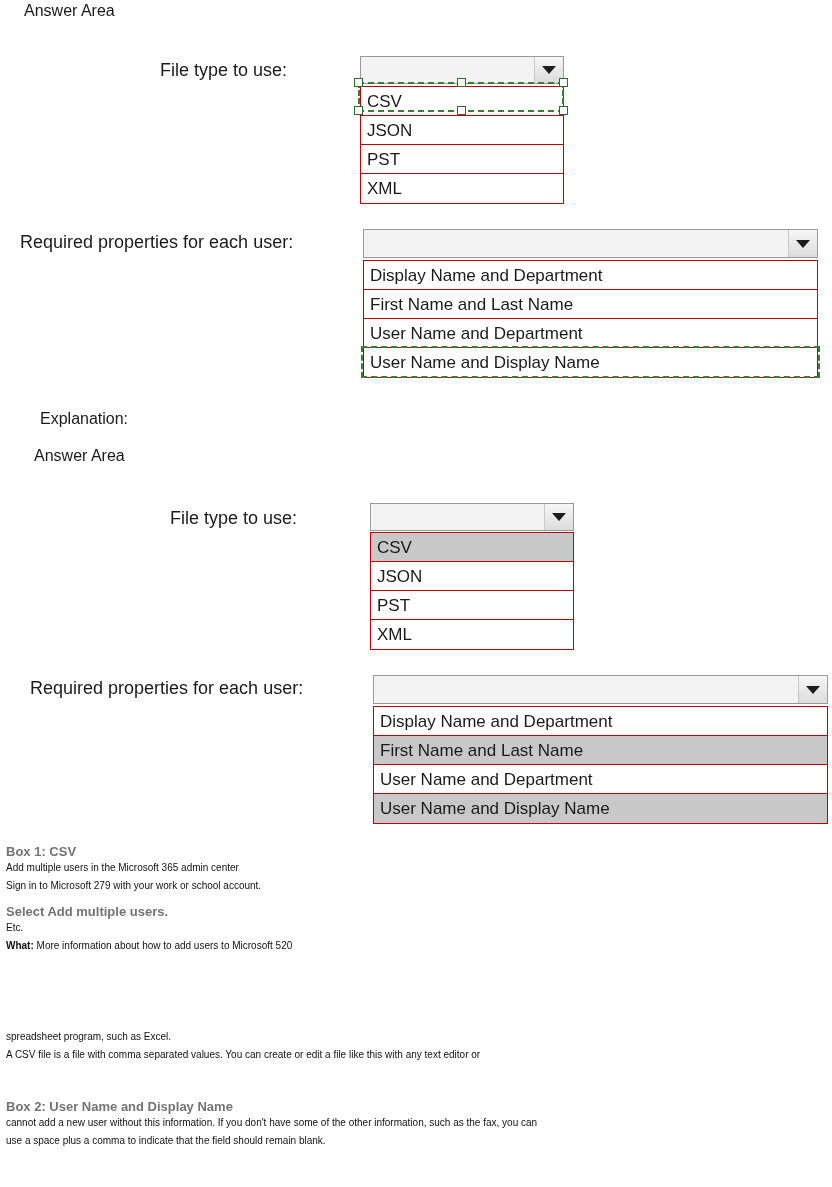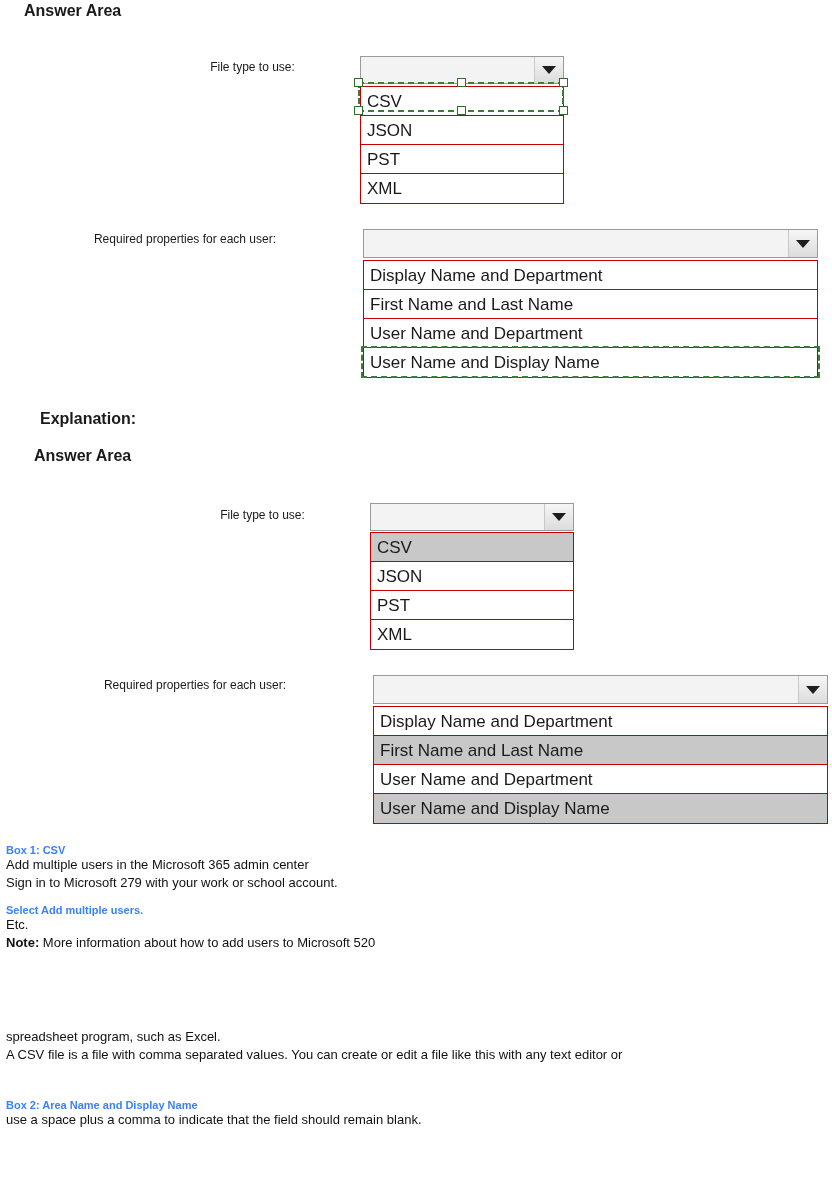--- a/index.html
+++ b/index.html
@@ -12,29 +12,29 @@
     height: 1187px;
     position: relative;
     font-family: "Liberation Sans", sans-serif;
     color: #000000;
     font-size: 15px;
     overflow: hidden;
   }
   .abs { position: absolute; }
 
   .section-title {
-    font-weight: bold;
+    font-weight: normal;
     font-size: 16px;
     color: #1a1a1a;
   }
 
   .field-label {
-    font-size: 12px;
-    color: #1a1a1a;
-    text-align: center;
+    font-size: 18px;
+    color: #1a1a1a;
+    text-align: left;
     white-space: nowrap;
   }
 
   
   .combo {
     box-sizing: border-box;
     border: 1px solid #9a9a9a;
     background: linear-gradient(to bottom, #f2f2f2 0%, #e6e6e6 100%);
     display: flex;
     align-items: stretch;
@@ -109,29 +109,29 @@
   .handle {
     position: absolute;
     width: 7px;
     height: 7px;
     background: #ffffff;
     border: 1px solid #2f6b2a;
   }
 
   
   .body-text {
-    font-size: 13px;
+    font-size: 10px;
     line-height: 18px;
     color: #111111;
   }
   .body-text b { font-weight: bold; }
   .bold-head {
     font-weight: bold;
-    font-size: 11px;
-    color: #3b82f6;
+    font-size: 13px;
+    color: #737373;
   }
 </style>
 </head>
 <body>
 
 <div class="abs section-title" style="left:24px; top:2px;">Answer Area</div>
 
 <div class="abs field-label" style="left:160px; top:60px; width:185px;">File type to use:</div>
 
 <div class="abs combo" style="left:360px; top:56px; width:204px; height:28px;">
@@ -224,24 +224,25 @@
 
 <div class="abs" style="left:6px; top:844px; width:820px;">
   <div class="bold-head">Box 1: CSV</div>
   <div class="body-text">Add multiple users in the Microsoft 365 admin center</div>
   <div class="body-text">Sign in to Microsoft 279 with your work or school account.</div>
 </div>
 
 <div class="abs" style="left:6px; top:904px; width:820px;">
   <div class="bold-head">Select Add multiple users.</div>
   <div class="body-text">Etc.</div>
-  <div class="body-text"><b>Note:</b><span> More information about how to add users to Microsoft 520</span></div>
+  <div class="body-text"><b>What:</b><span> More information about how to add users to Microsoft 520</span></div>
 </div>
 
 <div class="abs" style="left:6px; top:1028px; width:820px;">
   <div class="body-text">spreadsheet program, such as Excel.</div>
   <div class="body-text">A CSV file is a file with comma separated values. You can create or edit a file like this with any text editor or</div>
 </div>
 
 <div class="abs" style="left:6px; top:1099px; width:820px;">
-  <div class="bold-head">Box 2: Area Name and Display Name</div>
+  <div class="bold-head">Box 2: User Name and Display Name</div>
+  <div class="body-text">cannot add a new user without this information. If you don't have some of the other information, such as the fax, you can</div>
   <div class="body-text">use a space plus a comma to indicate that the field should remain blank.</div>
 </div>
 
 </body></html>

